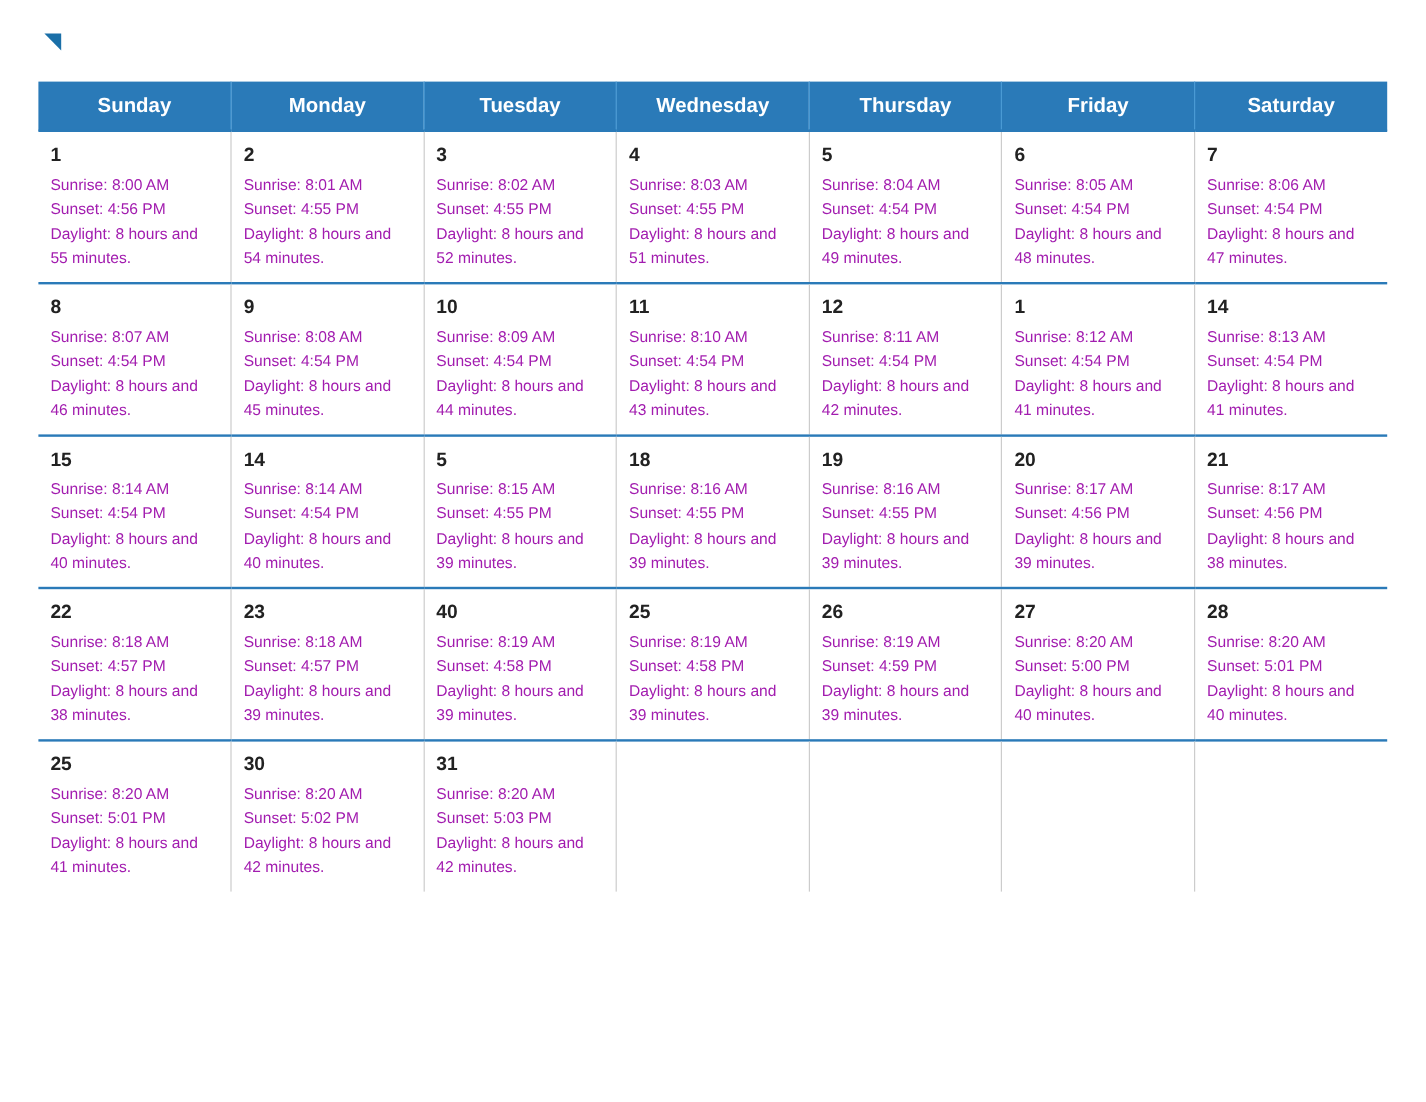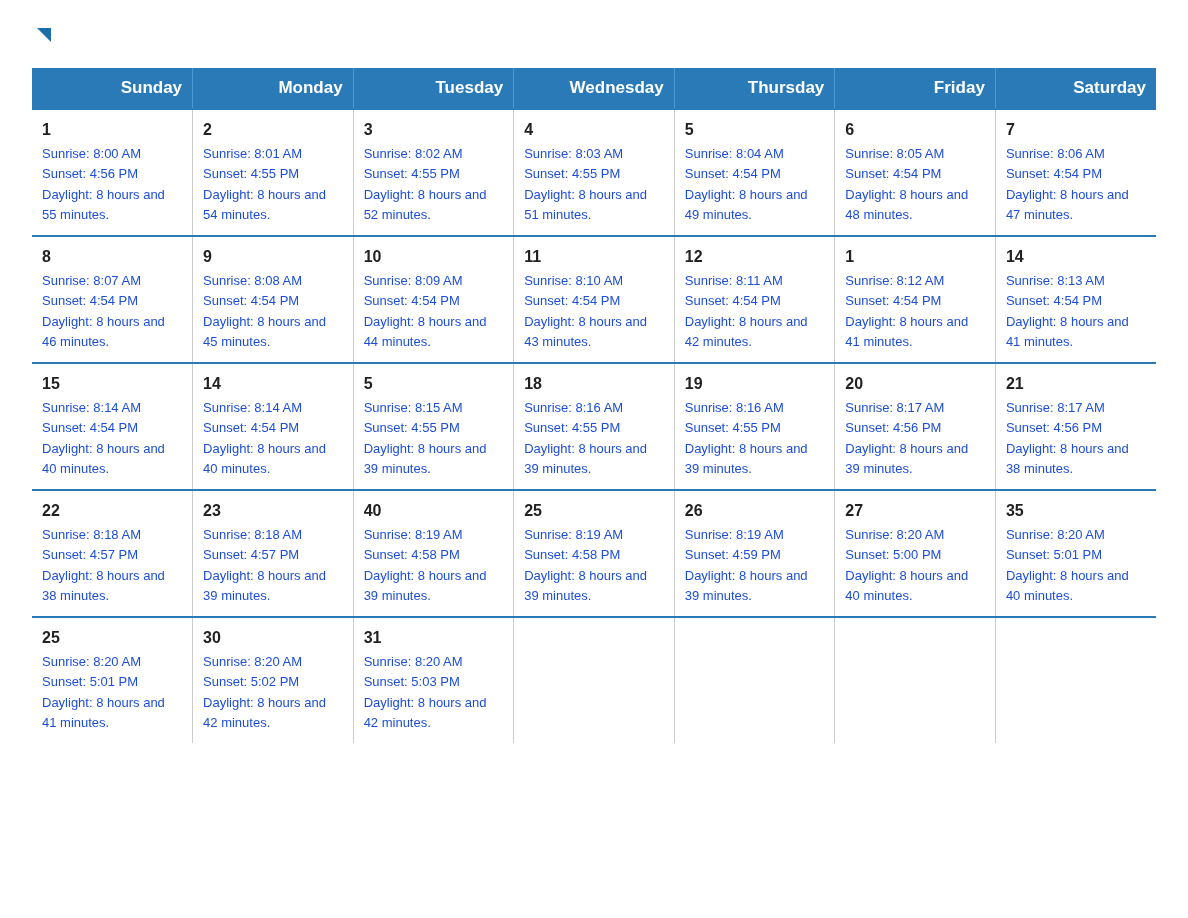--- a/index.html
+++ b/index.html
@@ -43,21 +43,21 @@
       width: 100%;
       border-collapse: collapse;
       table-layout: fixed;
     }
     thead th {
       background-color: #2a7ab8;
       color: #fff;
       font-size: 17px;
       font-weight: bold;
       padding: 10px 10px;
-      text-align: right;
+      text-align: center;
       border-right: 1px solid #4a9ad4;
       margin-top: 26px;
     }
     thead th:last-child { border-right: none; }
     tbody td {
       vertical-align: top;
       padding: 8px 10px 10px 10px;
       border-top: 2px solid #2a7ab8;
       border-right: 1px solid #ccc;
       font-size: 13.5px;
@@ -68,21 +68,21 @@
     tbody td:last-child { border-right: none; }
     .day-num {
       font-size: 16px;
       font-weight: bold;
       color: #222;
       display: block;
       margin-bottom: 2px;
     }
     .day-info {
       font-size: 13px;
-      color: #1d4ed8;
+      color: #a21caf;
       line-height: 1.55;
     }
     tbody tr:last-child td {
       height: 120px;
     }
   </style>
 </head>
 <body>
 
 <div class="header">
@@ -225,21 +225,21 @@
       </td>
         <td>
         <span class="day-num">26</span>
         <span class="day-info">Sunrise: 8:19 AM<br>Sunset: 4:59 PM<br>Daylight: 8 hours and 39 minutes.</span>
       </td>
         <td>
         <span class="day-num">27</span>
         <span class="day-info">Sunrise: 8:20 AM<br>Sunset: 5:00 PM<br>Daylight: 8 hours and 40 minutes.</span>
       </td>
         <td>
-        <span class="day-num">35</span>
+        <span class="day-num">28</span>
         <span class="day-info">Sunrise: 8:20 AM<br>Sunset: 5:01 PM<br>Daylight: 8 hours and 40 minutes.</span>
       </td>
       </tr>
       <tr>
         <td>
         <span class="day-num">25</span>
         <span class="day-info">Sunrise: 8:20 AM<br>Sunset: 5:01 PM<br>Daylight: 8 hours and 41 minutes.</span>
       </td>
         <td>
         <span class="day-num">30</span>

